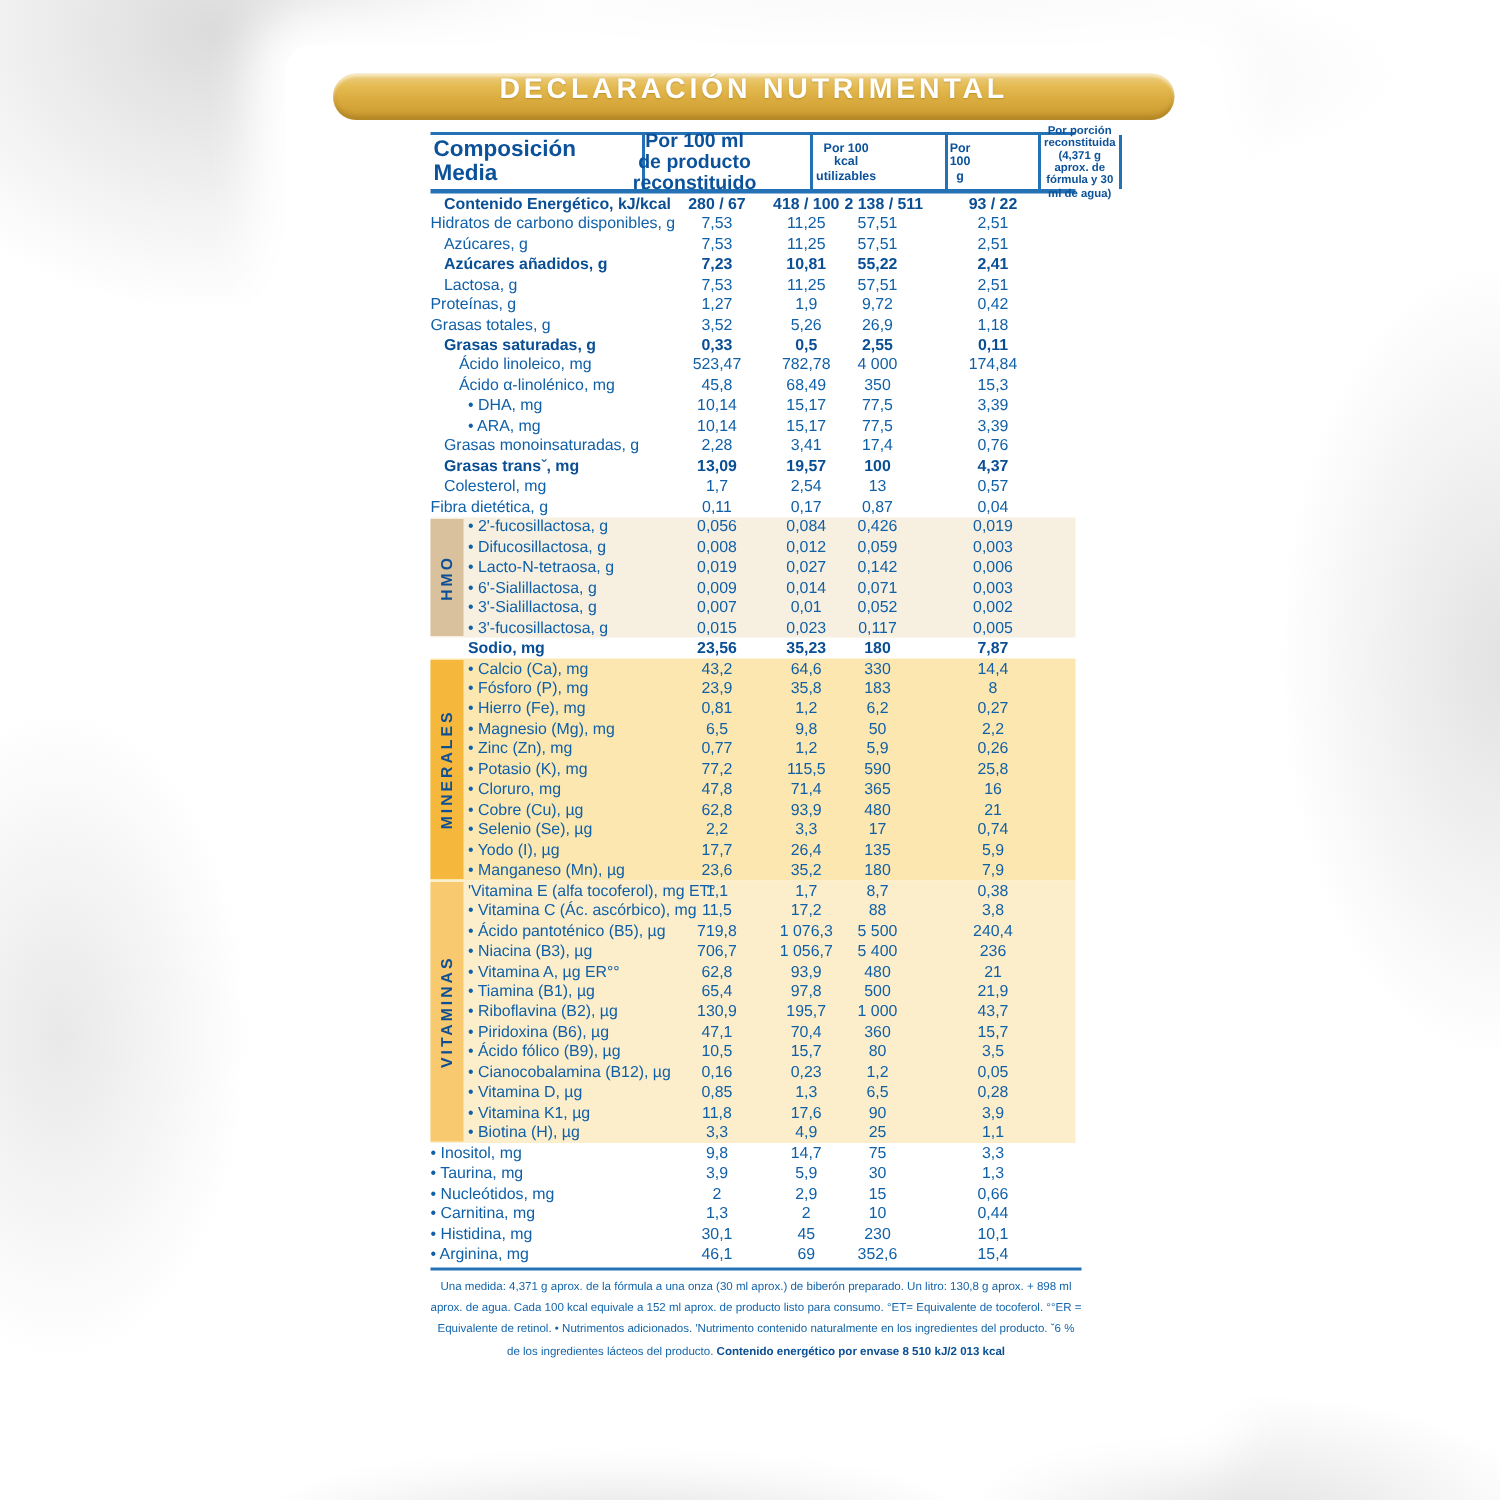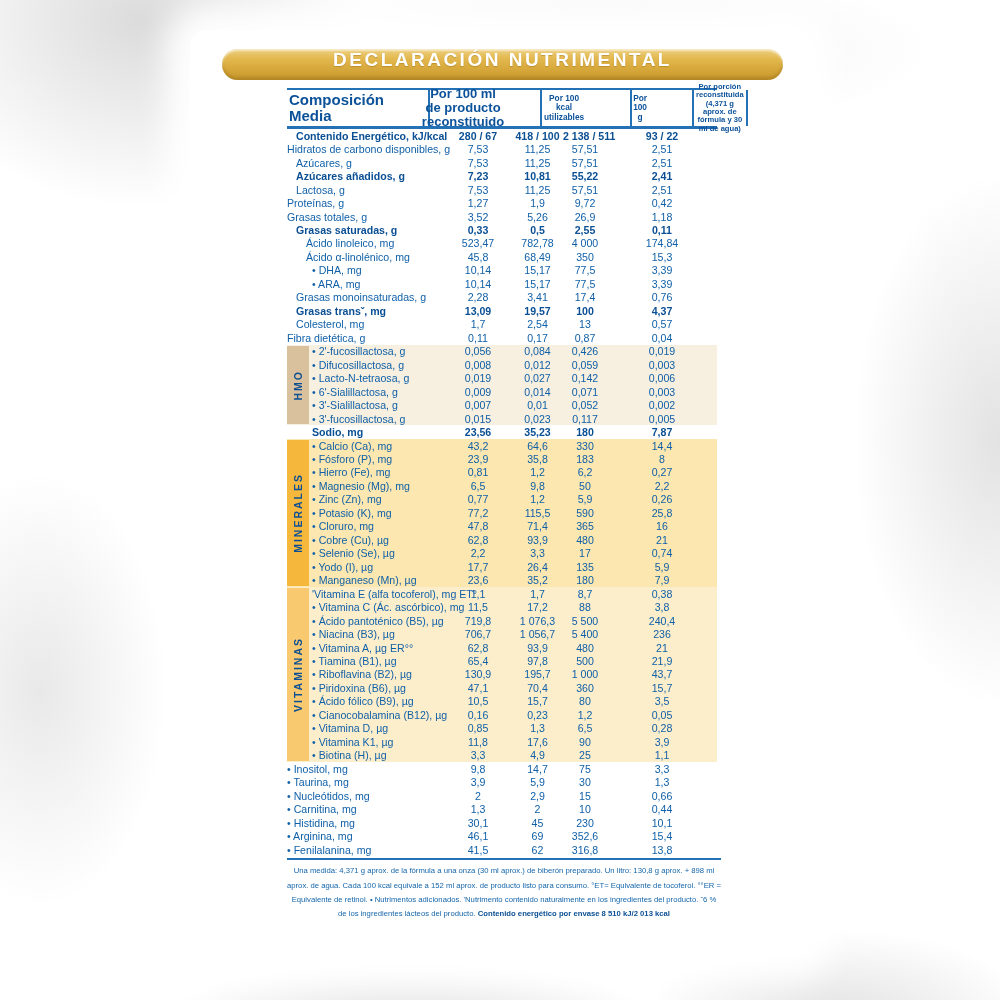--- a/index.html
+++ b/index.html
@@ -478,25 +478,18 @@
           <div class="cell v c4">230</div>
           <div class="cell v c5">10,1</div>
         </div>
         <div class="row">
           <div class="cell lab ind0">• Arginina, mg</div>
           <div class="cell v c2">46,1</div>
           <div class="cell v c3">69</div>
           <div class="cell v c4">352,6</div>
           <div class="cell v c5">15,4</div>
         </div>
-        <div class="row">
-          <div class="cell lab ind0">• Fenilalanina, mg</div>
-          <div class="cell v c2">41,5</div>
-          <div class="cell v c3">62</div>
-          <div class="cell v c4">316,8</div>
-          <div class="cell v c5">13,8</div>
-        </div>
       </div>
     </div>
   <div class="tfoot">
     <span>Una medida: 4,371 g aprox. de la fórmula a una onza (30 ml aprox.) de biberón preparado. Un litro: 130,8 g aprox. + 898 ml aprox. de agua. Cada 100 kcal equivale a 152 ml aprox. de producto listo para consumo. °ET= Equivalente de tocoferol. °°ER = Equivalente de retinol. • Nutrimentos adicionados. 'Nutrimento contenido naturalmente en los ingredientes del producto. ˇ6 % de los ingredientes lácteos del producto. </span><b>Contenido energético por envase 8 510 kJ/2 013 kcal</b>
   </div>
 </div>
 
 </body></html>

